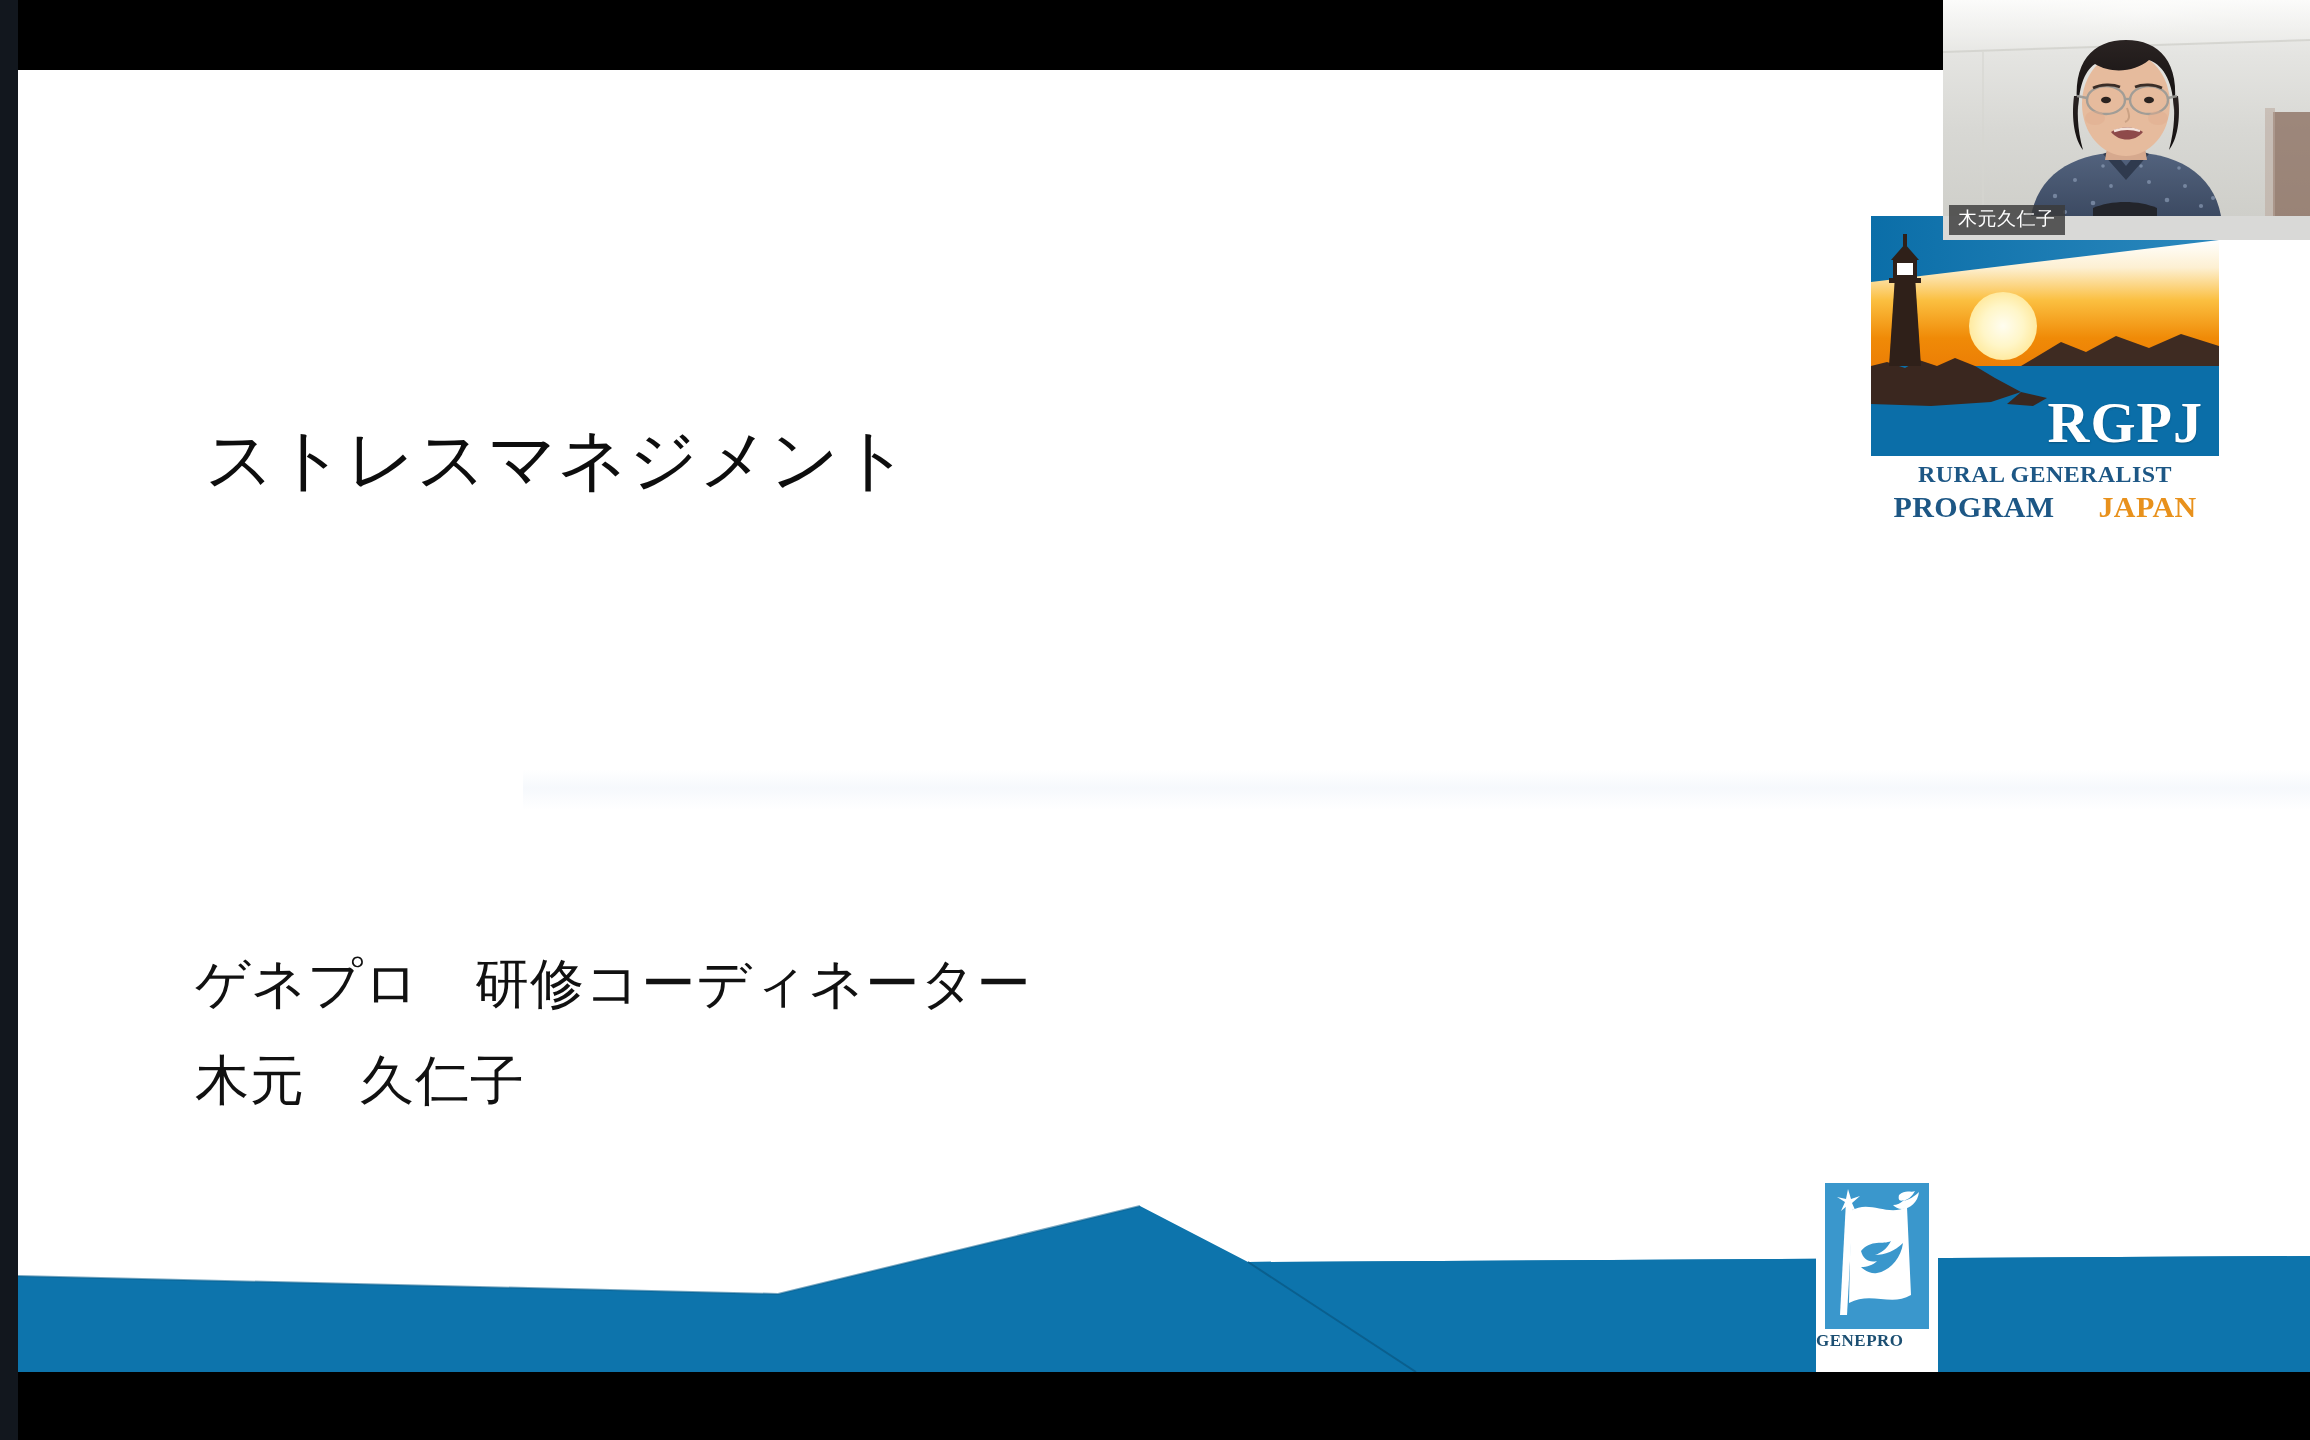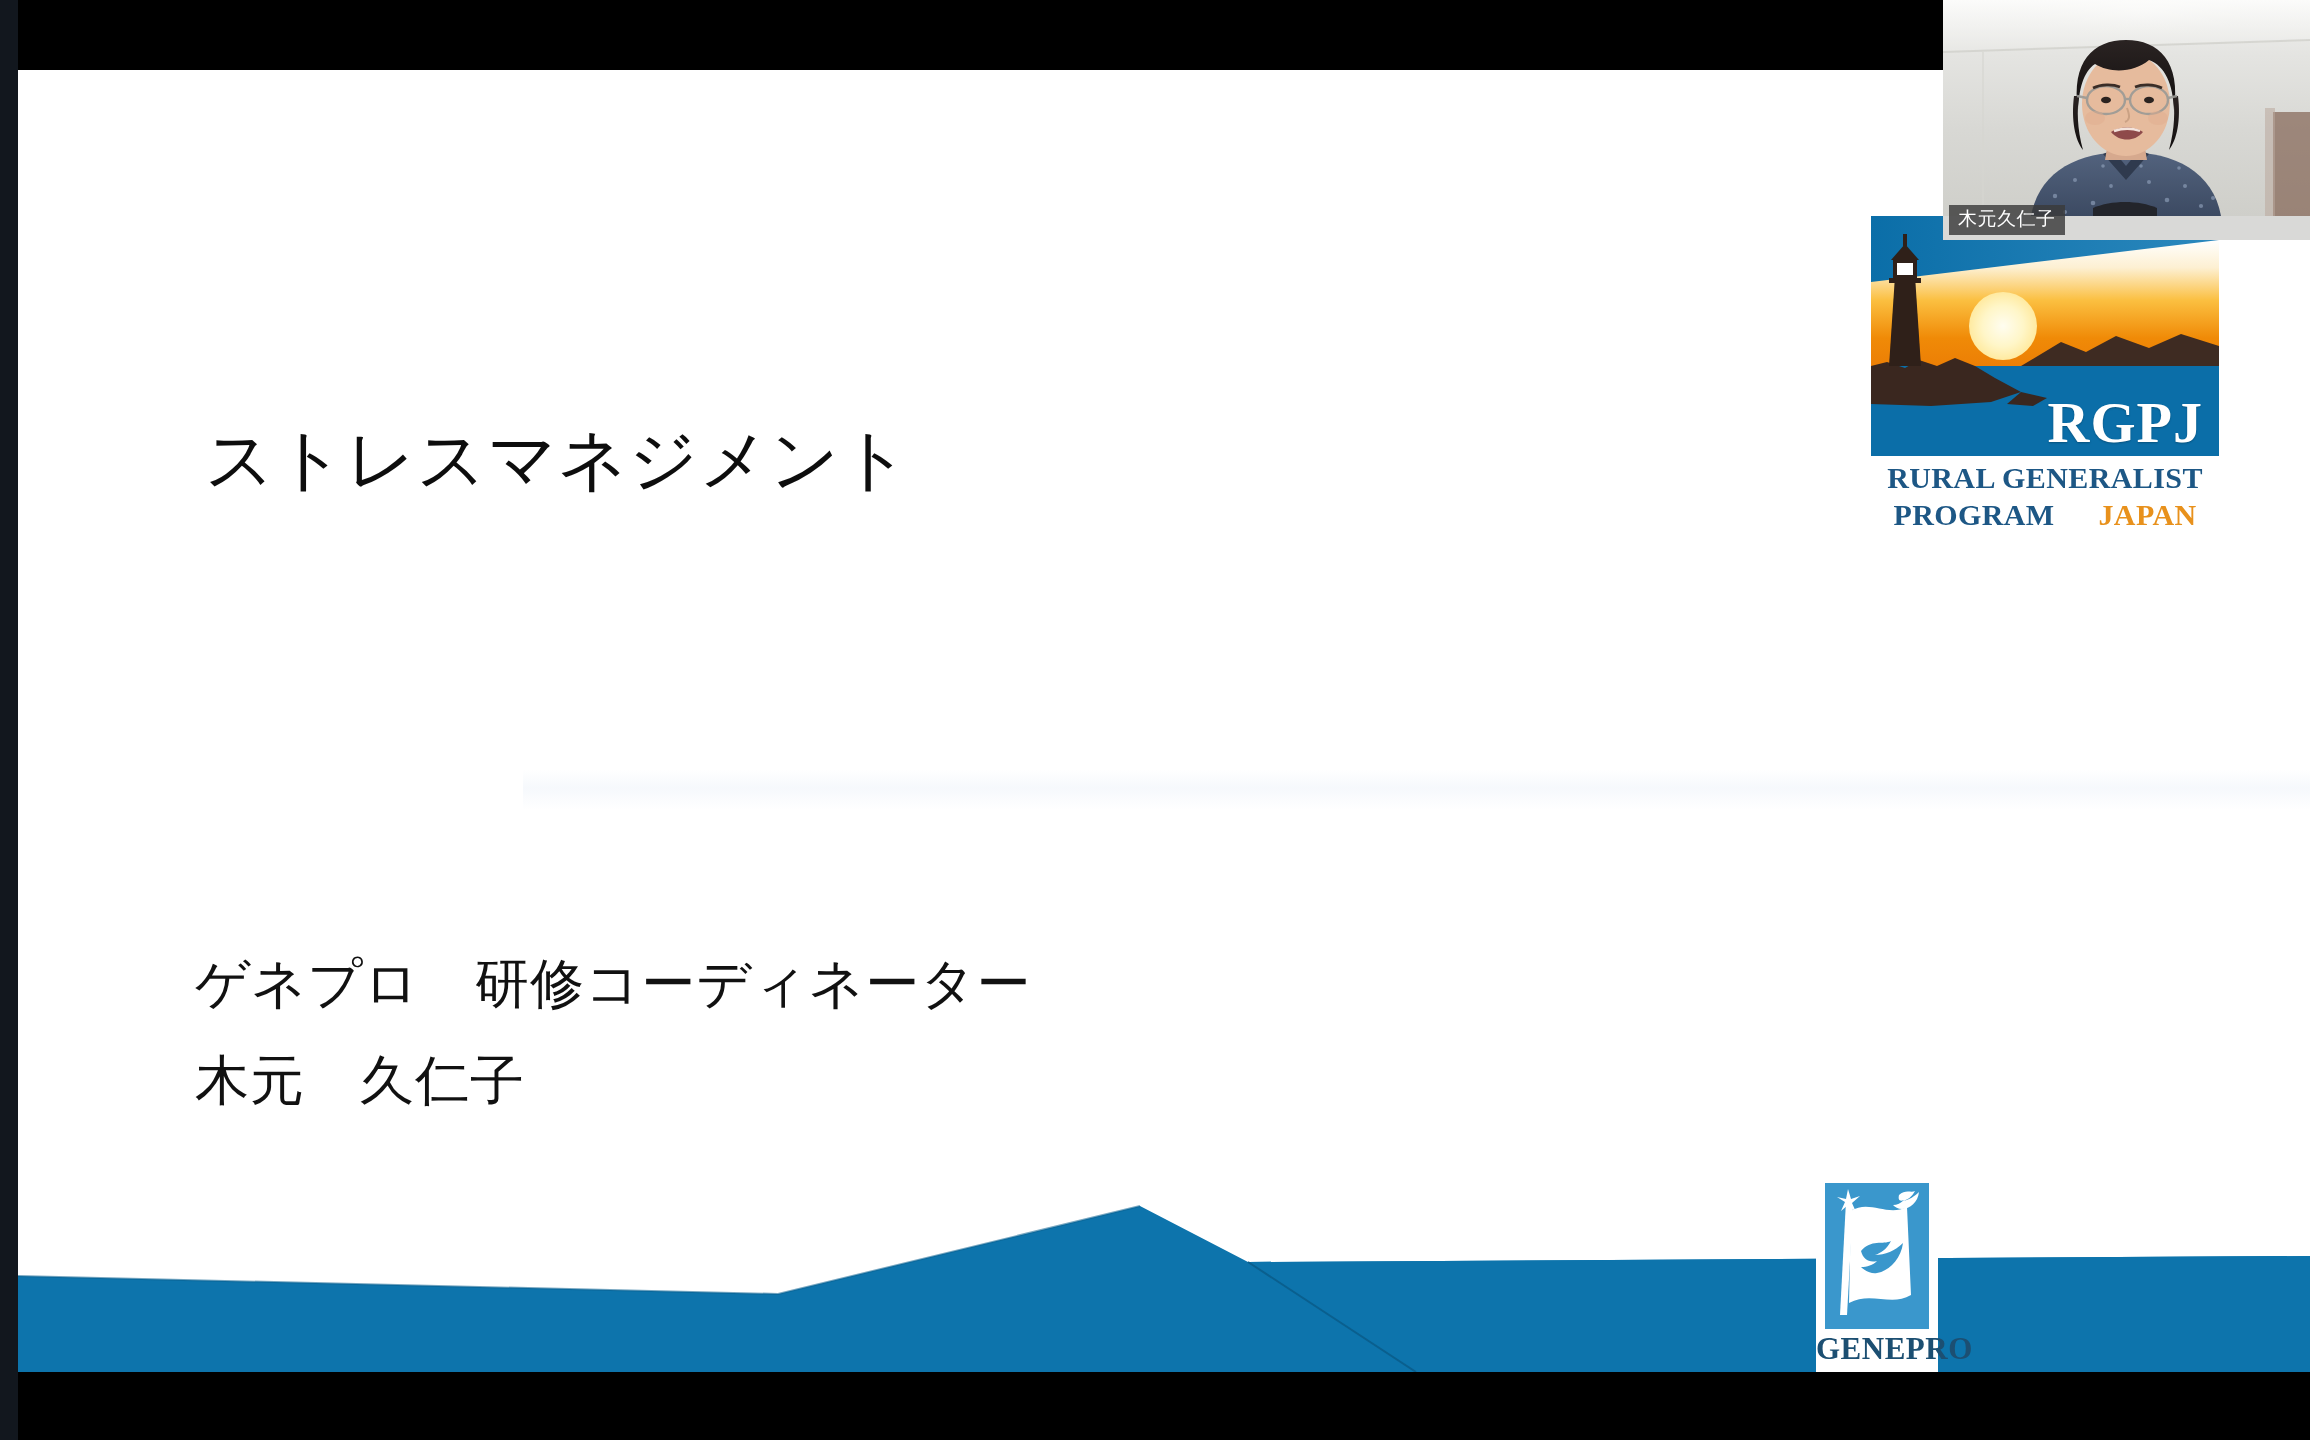--- a/index.html
+++ b/index.html
@@ -102,22 +102,22 @@
   .genepro-box {
     position: absolute;
     left: 9px; top: 8px;
     width: 104px; height: 146px;
     background: #3a97cc;
   }
   .genepro-word {
     position: absolute;
     left: 0; top: 156px;
     width: 124px;
-    text-align: right;
-    font-size: 31px;
+    text-align: left;
+    font-size: 17px;
     font-weight: 700;
     letter-spacing: 0.5px;
     color: #1c4f72;
     font-family: "Liberation Serif", "DejaVu Serif", serif;
   }
 
   
   .rgpj {
     position: absolute;
     left: 1853px;
@@ -134,21 +134,21 @@
     overflow: hidden;
     background: #0b6ea8;
   }
   .rgpj-text {
     position: absolute;
     left: 0; top: 244px;
     width: 348px;
     text-align: center;
   }
   .rgpj-l1 {
-    font-size: 30px;
+    font-size: 24px;
     font-weight: 700;
     color: #1d5785;
     letter-spacing: 0.4px;
     line-height: 1.22;
     white-space: nowrap;
   }
   .rgpj-l2 {
     font-size: 30px;
     font-weight: 700;
     color: #1d5785;

